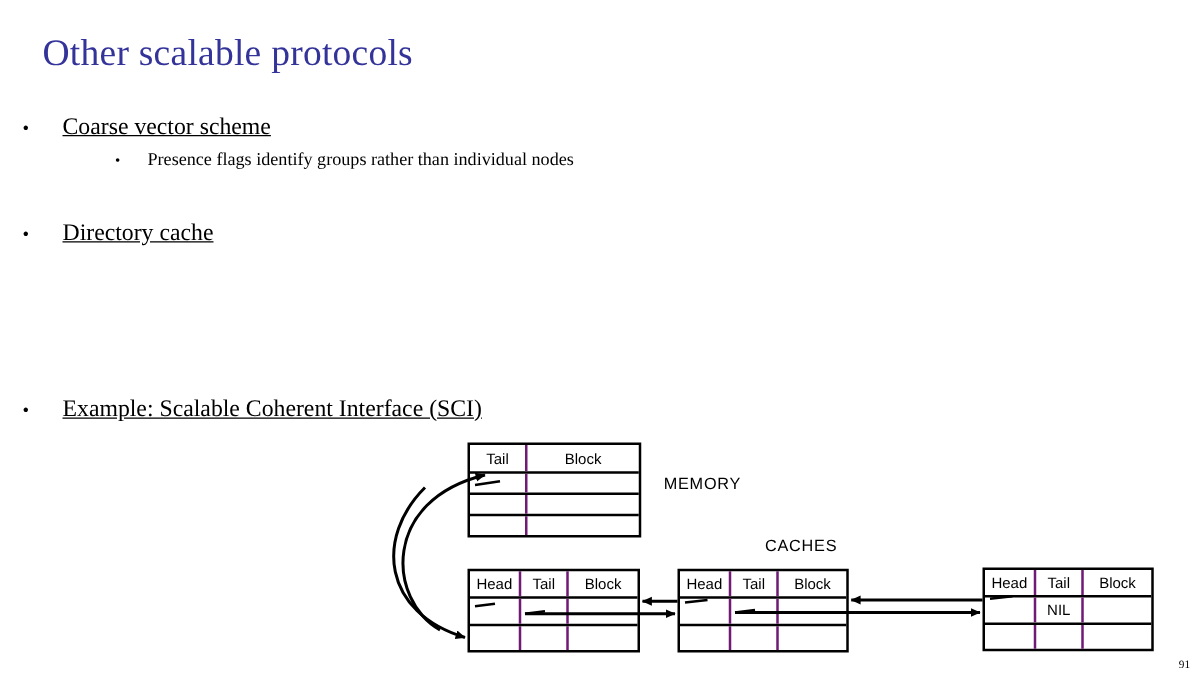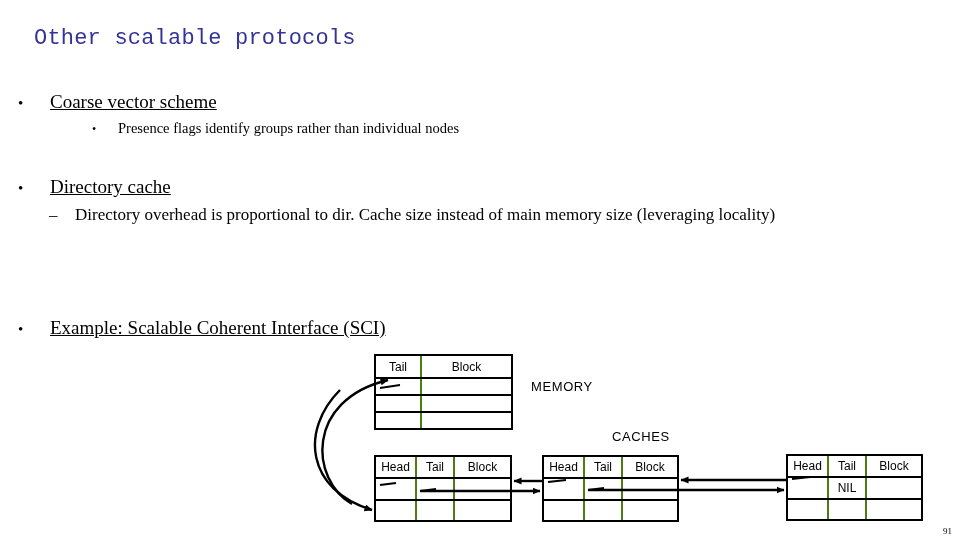--- a/index.html
+++ b/index.html
@@ -21,22 +21,22 @@
     inset: 0;
     width: 960px;
     height: 540px;
   }
 
   
   #title {
     position: absolute;
     left: 34px;
     top: 26px;
-    font-size: 22px;
-    font-family: Liberation Mono, monospace;
+    font-size: 30px;
+    font-family: Liberation Serif, serif;
     color: #333399;
     letter-spacing: 0.2px;
     white-space: nowrap;
   }
 
   
   .bullet-l1 {
     position: absolute;
     font-size: 19px;
     line-height: 23px;
@@ -104,21 +104,21 @@
     background: #fff;
   }
   .trow {
     display: flex;
     box-sizing: border-box;
     border-bottom: 2px solid #000;
   }
   .trow:last-child { border-bottom: none; }
   .tcell {
     box-sizing: border-box;
-    border-right: 2px solid #4d7c0f;
+    border-right: 2px solid #701a75;
     display: flex;
     align-items: center;
     justify-content: center;
     font-family: "Liberation Sans", sans-serif;
     font-size: 12px;
     color: #000;
   }
   .tcell:last-child { border-right: none; }
 
   .diag-label {
@@ -156,25 +156,20 @@
       <span class="marker">•</span><span>Presence flags identify groups rather than individual nodes</span>
     </span>
   </div>
 
   <div class="bullet-l1" style="left:34px; top:175px; width:500px;">
     <span class="hang-l1">
       <span class="marker">•</span><span>Directory cache</span>
     </span>
   </div>
 
-  <div class="bullet-dash" style="left:62px; top:204px; width:862px;">
-    <span class="hang">
-      <span class="marker">–</span><span>Directory overhead is proportional to dir. Cache size instead of main memory size (leveraging locality)</span>
-    </span>
-  </div>
 
 
   <div class="bullet-l1" style="left:34px; top:316px; width:600px;">
     <span class="hang-l1">
       <span class="marker">•</span><span>Example: Scalable Coherent Interface (SCI)</span>
     </span>
   </div>
 
   <div class="tbl" style="left:374px; top:354px; width:139px; height:76px;">
     <div class="trow" style="height:23px;">

